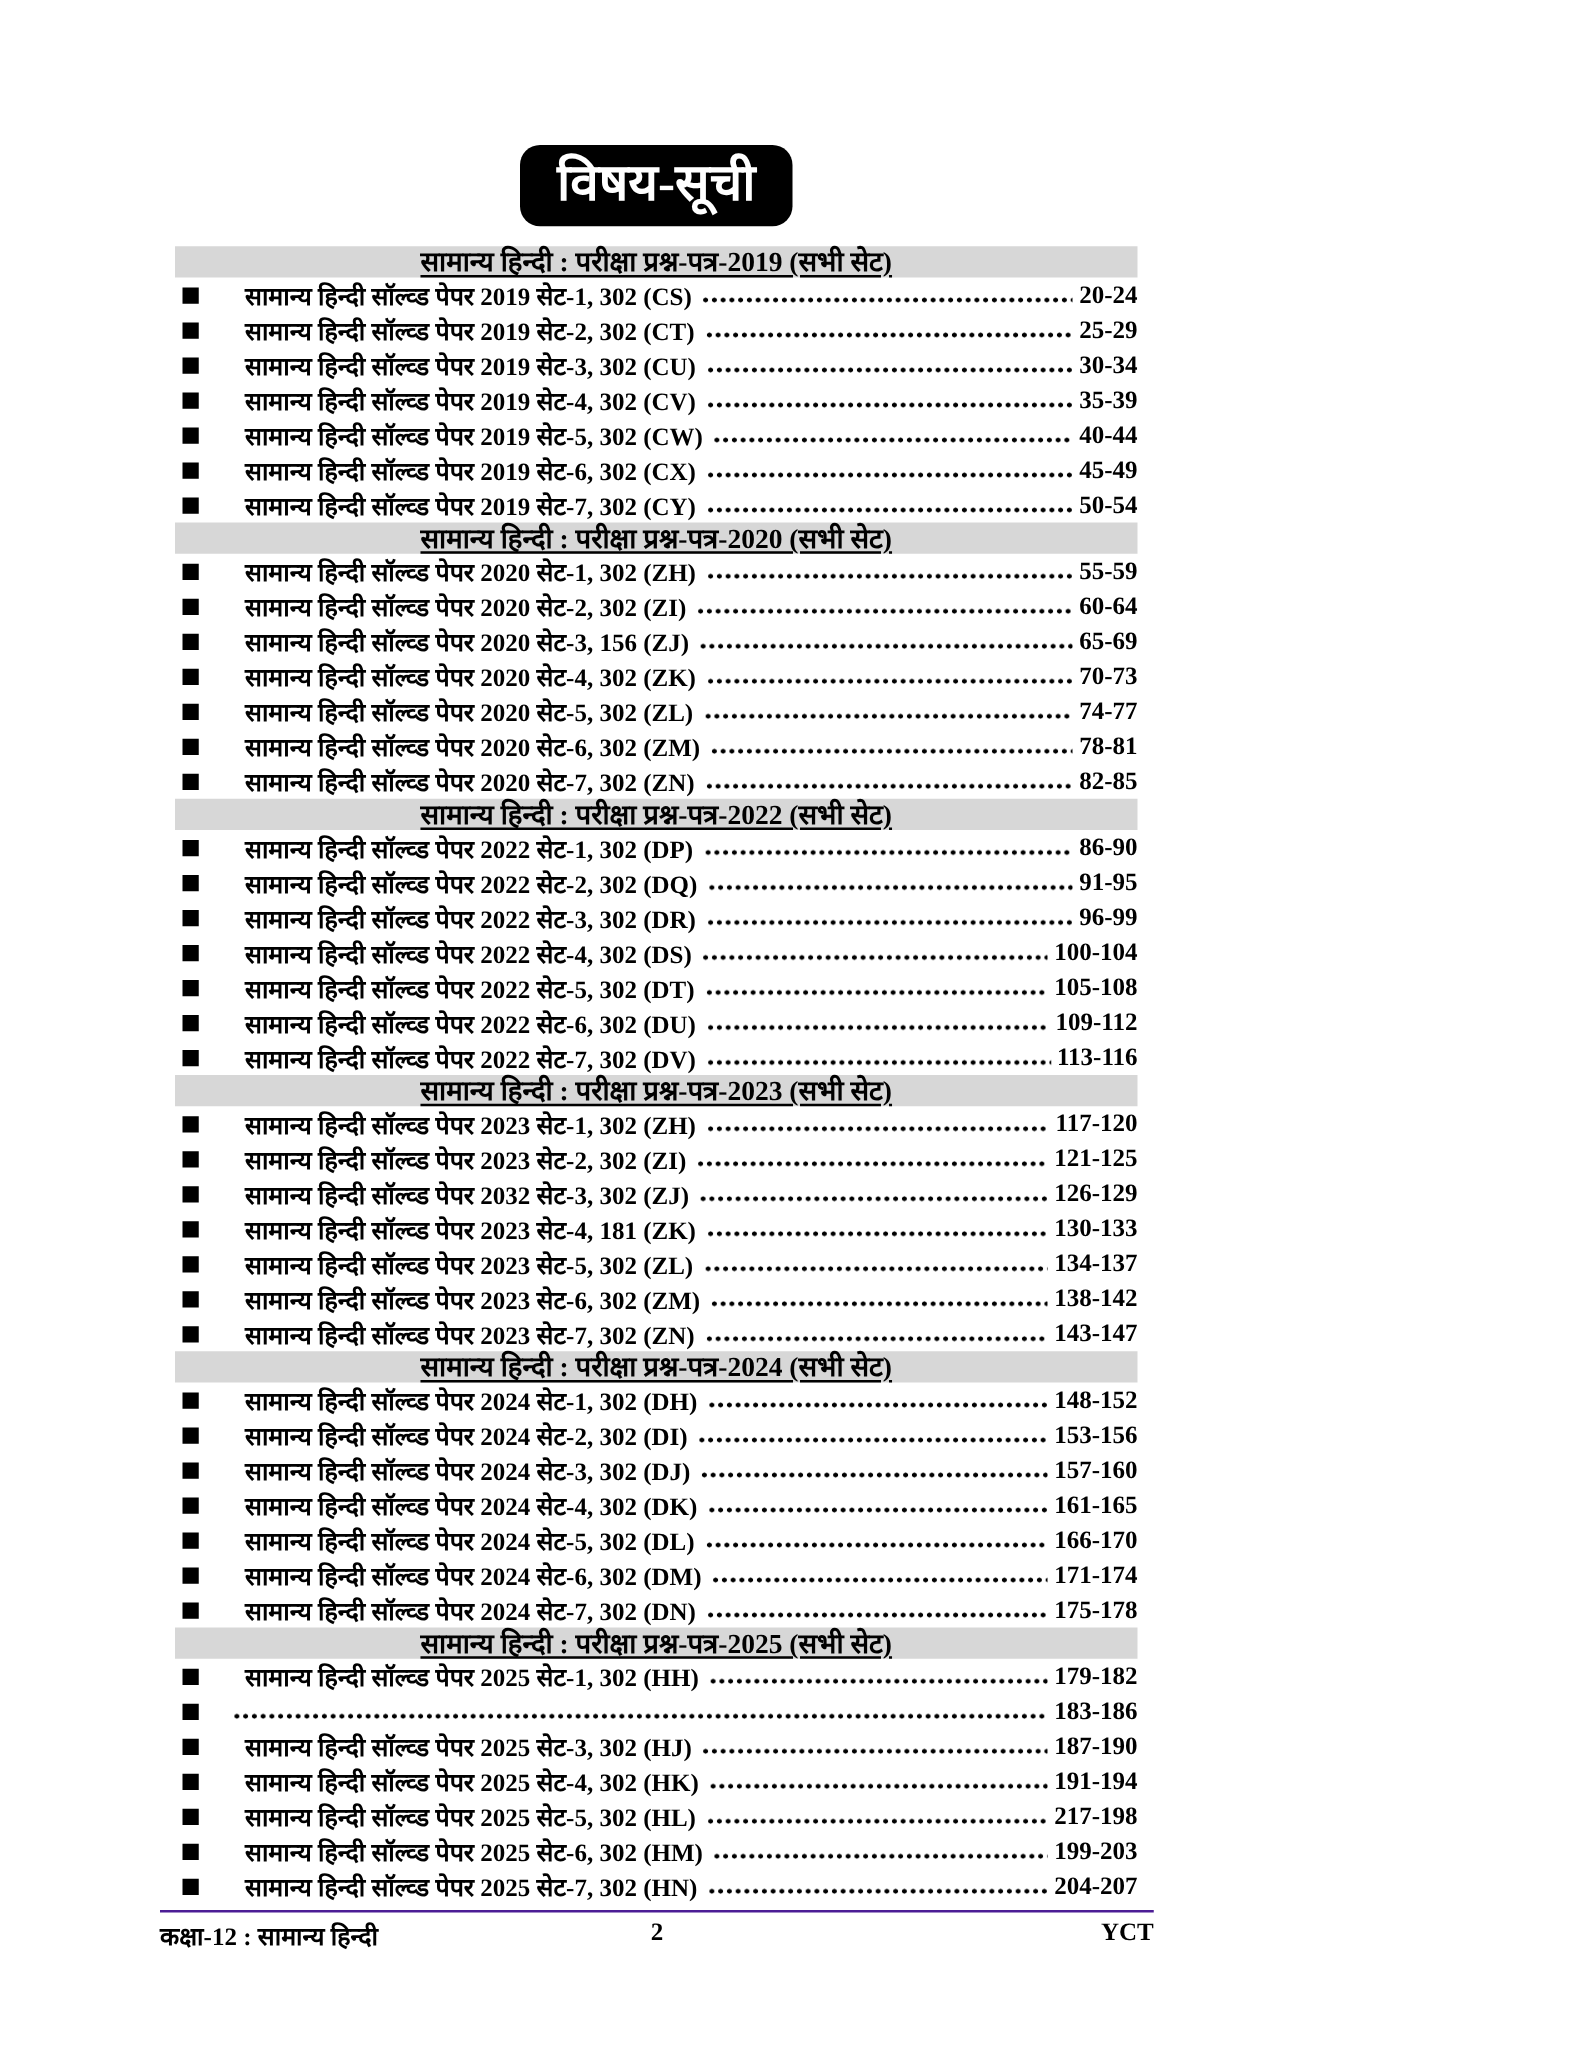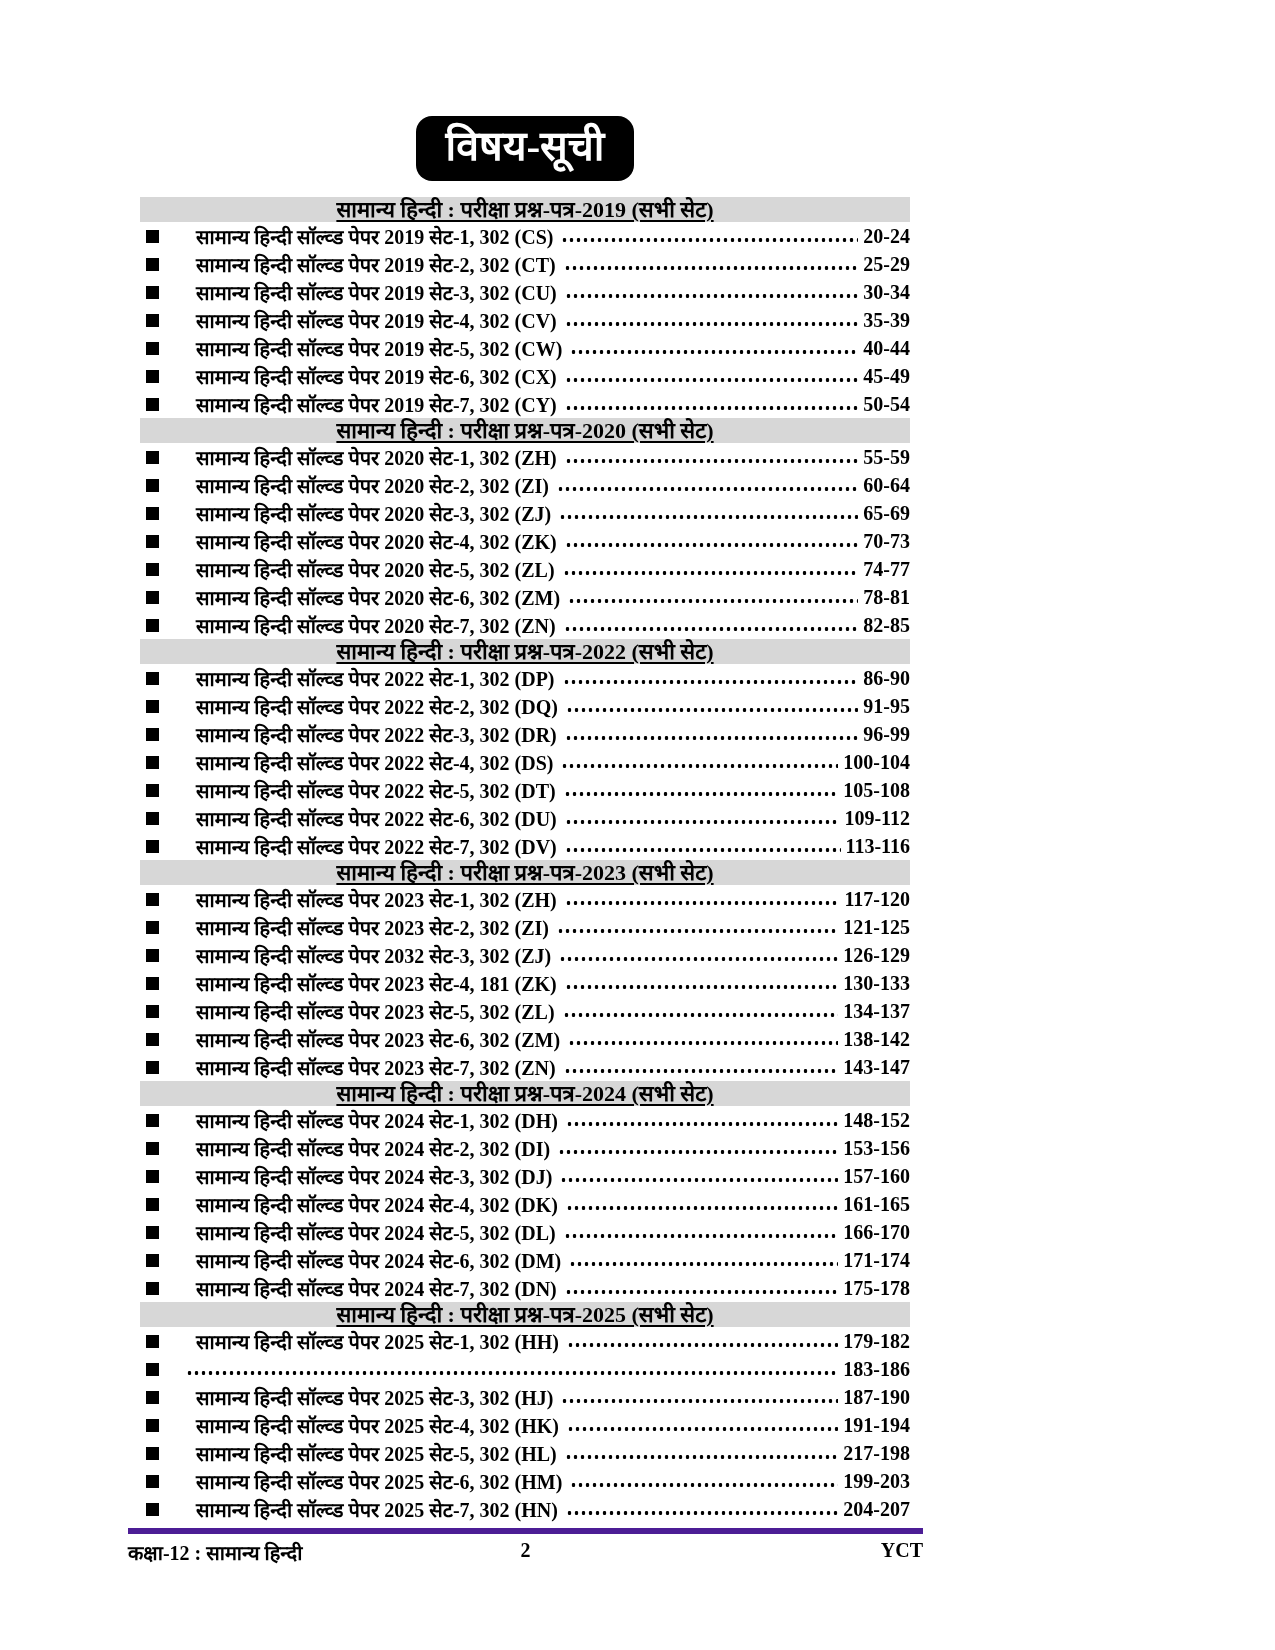--- a/index.html
+++ b/index.html
@@ -71,21 +71,21 @@
     background-position: left center;
     background-repeat: repeat-x;
     min-width: 20px;
   }
   .toc-pages { flex: none; }
   .footer {
     position: absolute;
     left: 128px;
     right: 127px;
     top: 1528px;
-    border-top: 6px solid #4c1d95;
+    border-top: 2px solid #4c1d95;
     display: flex;
     padding-top: 5px;
     font-weight: bold;
     font-size: 20px;
   }
   .footer > span { flex: 1; }
   .footer-center { text-align: center; }
   .footer-right { text-align: right; }
 </style>
 </head>
@@ -149,21 +149,21 @@
         <span class="toc-pages">55-59</span>
       </div>
       <div class="toc-row">
         <span class="bullet"></span>
         <span class="toc-label">सामान्य हिन्दी सॉल्व्ड पेपर 2020 सेट-2, 302 (ZI)</span>
         <span class="leader"></span>
         <span class="toc-pages">60-64</span>
       </div>
       <div class="toc-row">
         <span class="bullet"></span>
-        <span class="toc-label">सामान्य हिन्दी सॉल्व्ड पेपर 2020 सेट-3, 302 (ZJ)</span>
+        <span class="toc-label">सामान्य हिन्दी सॉल्व्ड पेपर 2020 सेट-3, 156 (ZJ)</span>
         <span class="leader"></span>
         <span class="toc-pages">65-69</span>
       </div>
       <div class="toc-row">
         <span class="bullet"></span>
         <span class="toc-label">सामान्य हिन्दी सॉल्व्ड पेपर 2020 सेट-4, 302 (ZK)</span>
         <span class="leader"></span>
         <span class="toc-pages">70-73</span>
       </div>
       <div class="toc-row">

